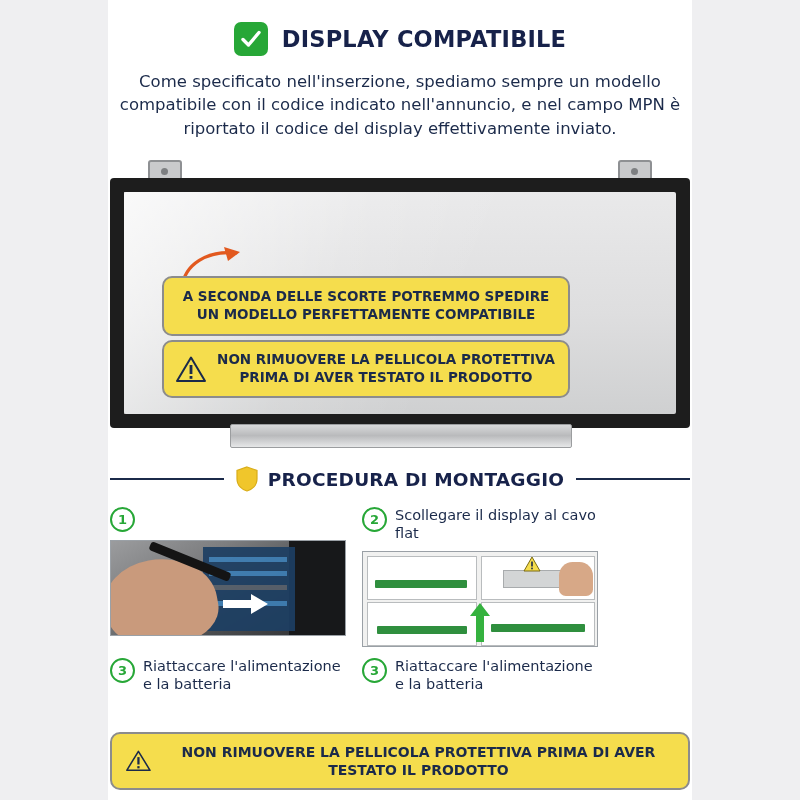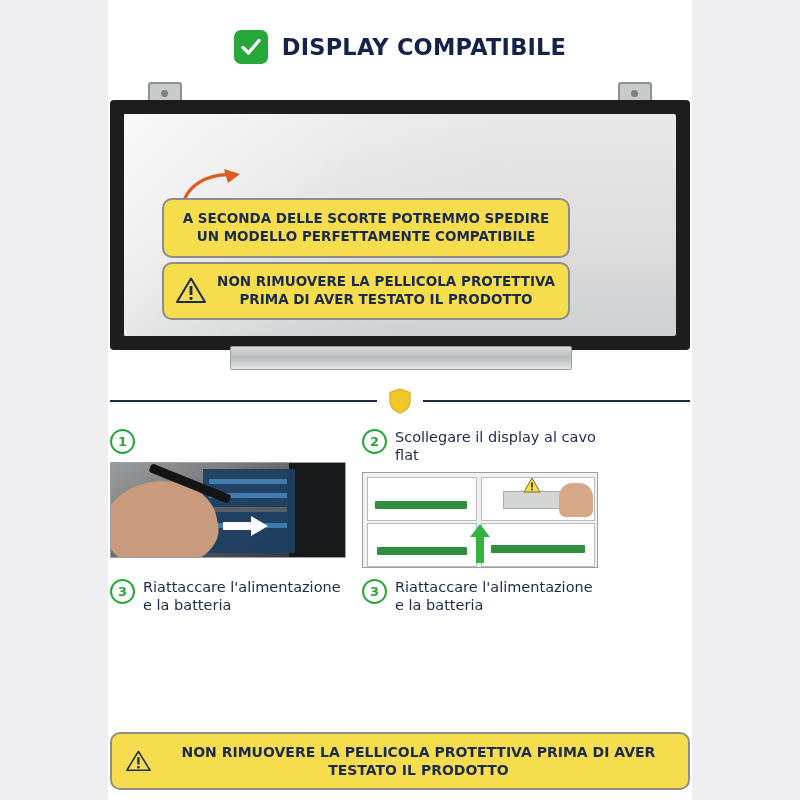--- a/index.html
+++ b/index.html
@@ -13,21 +13,21 @@
     font-family: "DejaVu Sans", sans-serif;
     color: #1b2a4a;
     overflow: hidden;
   }
   .page {
     position: relative;
     width: 800px;
     height: 800px;
     background: #ffffff;
     box-sizing: border-box;
-    padding: 8px 110px;
+    padding: 0 110px;
   }
   .side-band-left, .side-band-right {
     position: absolute;
     top: 0;
     width: 108px;
     height: 800px;
     background: #efeff1;
   }
   .side-band-left { left: 0; }
   .side-band-right { right: 0; }
@@ -335,20 +335,21 @@
 
     <div class="header-row">
       <div class="check-badge">
         <svg width="24" height="24" viewBox="0 0 24 24" aria-hidden="true">
           <path d="M4 12.5 L9.5 18 L20 5.5" fill="none" stroke="#ffffff" stroke-width="3.4" stroke-linecap="round" stroke-linejoin="round"></path>
         </svg>
       </div>
       <div class="header-title">DISPLAY COMPATIBILE</div>
     </div>
 
+    <p class="intro">Come specificato nell'inserzione, spediamo sempre un modello compatibile con il codice indicato nell'annuncio, e nel campo MPN è riportato il codice del display effettivamente inviato.</p>
 
     <div class="display-wrap">
       <div class="tab left"></div>
       <div class="tab right"></div>
 
       <div class="panel-outer">
         <div class="panel-inner">
           <div class="panel-sheen"></div>
         </div>
       </div>
@@ -371,20 +372,21 @@
 
       <div class="foil"></div>
     </div>
 
     <div class="section-title-row">
       <div class="rule"></div>
       <div class="section-title-inner">
         <svg width="22" height="26" viewBox="0 0 22 26">
           <path d="M11 1 L21 4.5 V13 C21 19.5 16 23.5 11 25 C6 23.5 1 19.5 1 13 V4.5 Z" fill="#f0c62b" stroke="#d9ad18" stroke-width="1.2"></path>
         </svg>
+        <span class="section-title">PROCEDURA DI MONTAGGIO</span>
       </div>
       <div class="rule"></div>
     </div>
 
     <div class="steps">
 
       <div class="step-col">
         <div class="step-head">
           <div class="step-num">1</div>
         </div>

